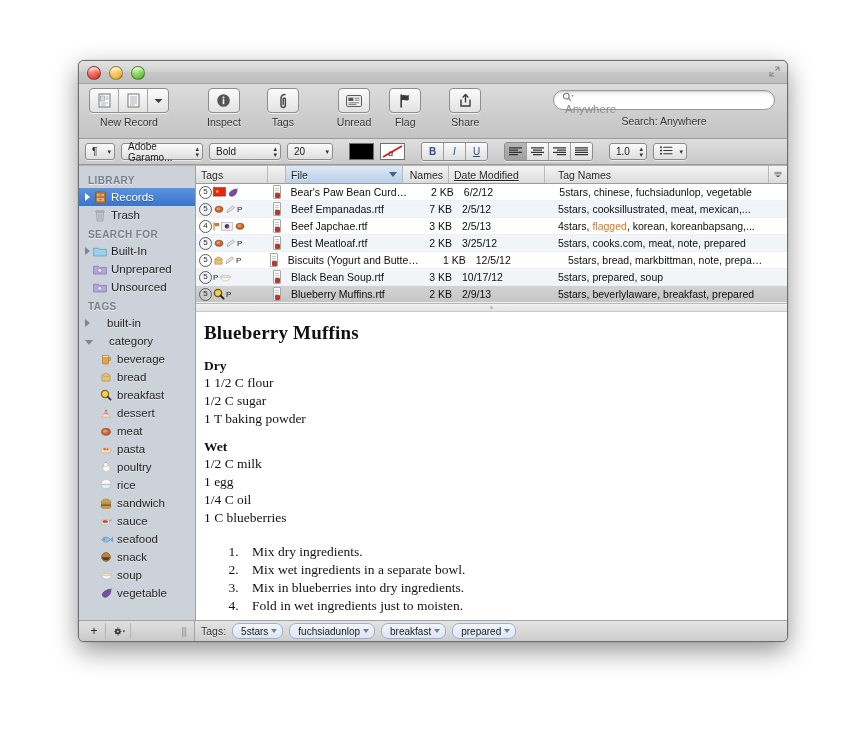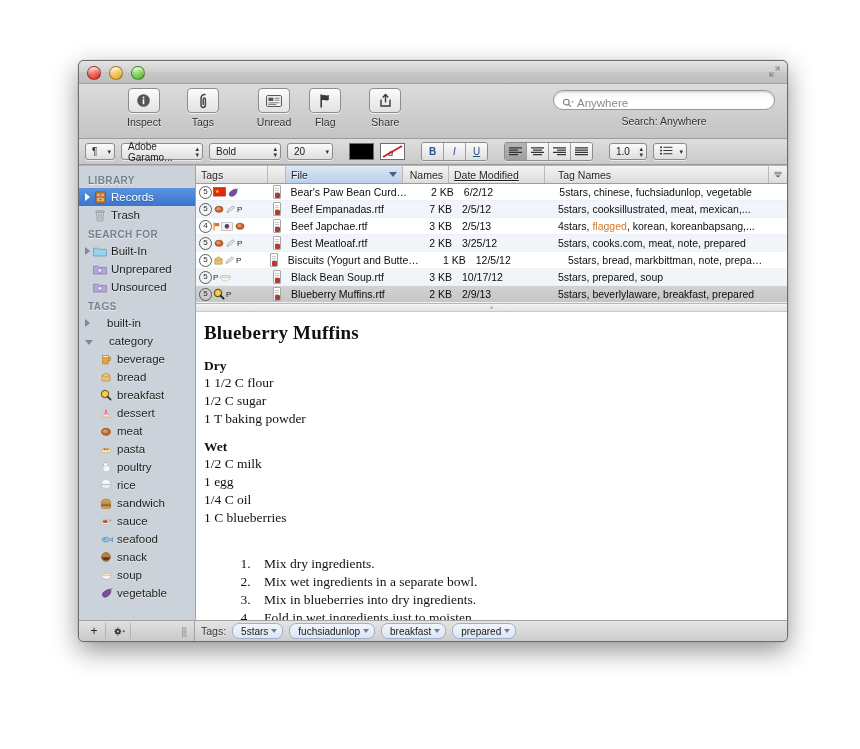--- a/index.html
+++ b/index.html
@@ -110,22 +110,23 @@
   .tb-sp-d { width: 18px; }
   .searchbox-wrap {
     position: absolute; right: 12px; top: 6px;
     display: flex; flex-direction: column; align-items: center;
   }
   .searchbox {
     width: 222px; height: 20px;
     border: 1px solid #999; border-radius: 10px;
     background: linear-gradient(to bottom,#f2f2f2,#ffffff 40%);
     box-shadow: inset 0 1px 2px rgba(0,0,0,0.16);
-    display: flex; align-items: flex-end; padding: 0 8px;
+    display: flex; align-items: flex-start; padding: 0 8px;
     box-sizing: border-box;
+    flex-direction: column;
   }
   .search-ic { width: 12px; height: 12px; flex: 0 0 auto; opacity: 0.7; }
   .search-ph { font-size: 11.5px; color: #8b8b8b; margin-left: 3px; }
   .search-sub { font-size: 10.5px; color: #303030; margin-top: 5px;
     text-shadow: 0 1px 0 rgba(255,255,255,0.75); }
   
   .formatbar {
     height: 25px; flex: 0 0 auto;
     background: linear-gradient(to bottom,#dedede,#c9c9c9);
     border-bottom: 1px solid #9a9a9a;
@@ -279,21 +280,21 @@
   .doc {
     flex: 1 1 auto; background: #fff; overflow: hidden;
     padding: 10px 0 16px 8px;
     font-family: "Liberation Serif", serif;
     color: #111; min-height: 0;
   }
   .doc h1 { font-size: 19px; margin: 0 0 14px 0; font-weight: bold; letter-spacing: 0.2px; }
   .doc .sec { font-size: 13.5px; font-weight: bold; margin: 0; }
   .doc .ln { font-size: 13.5px; margin: 0; line-height: 1.32; }
   .doc .gap { height: 12px; }
-  .doc ol { margin: 16px; padding-left: 34px; }
+  .doc ol { margin: 4px; padding-left: 34px; }
   .doc ol li { font-size: 13.5px; line-height: 1.35; padding-left: 10px; }
   
   .tagbar {
     height: 20px; flex: 0 0 auto;
     background: linear-gradient(to bottom,#e4e4e4,#cdcdcd);
     border-top: 1px solid #a3a3a3;
     display: flex; align-items: center; padding: 0 6px; gap: 6px;
   }
   .tagbar-grip { color: #9a9a9a; font-size: 10px; letter-spacing: -1px; margin-right: 4px; }
   .tagbar-label { font-size: 10.5px; color: #333; text-shadow: 0 1px 0 rgba(255,255,255,0.7); }
@@ -331,20 +332,43 @@
         <div class="title-doc-icon"></div>
         <div class="title-text">Recipes — Records (369 records)</div>
       </div>
       <svg class="fullscreen-ic" viewBox="0 0 11 11">
         <path d="M6,1 L10,1 L10,5 M10,1 L6.5,4.5" stroke="#555" stroke-width="1.1" fill="none"></path>
         <path d="M5,10 L1,10 L1,6 M1,10 L4.5,6.5" stroke="#555" stroke-width="1.1" fill="none"></path>
       </svg>
     </div>
 
     <div class="toolbar">
+      <div class="tb-group">
+        <div class="seg">
+          <div>
+            <svg width="13" height="15" viewBox="0 0 13 15">
+              <rect x="1" y="1" width="11" height="13" fill="#fbfbfb" stroke="#777"></rect>
+              <rect x="2.5" y="3" width="4" height="5" fill="#d8dde3" stroke="#8d949c" stroke-width="0.6"></rect>
+              <path d="M7.5 4h3M7.5 6h3M3 10h7M3 12h5" stroke="#9aa0a6" stroke-width="0.8"></path>
+            </svg>
+          </div>
+          <div>
+            <svg width="13" height="15" viewBox="0 0 13 15">
+              <rect x="1" y="1" width="11" height="13" fill="#fbfbfb" stroke="#777"></rect>
+              <path d="M3 4h7M3 6h7M3 8h7M3 10h7M3 12h5" stroke="#9aa0a6" stroke-width="0.8"></path>
+            </svg>
+          </div>
+          <div class="narrow">
+            <svg width="9" height="6" viewBox="0 0 9 6">
+                <path d="M0.5 1 L4.5 5 L8.5 1 Z" fill="#3b3b3b"></path>
+              </svg>
+          </div>
+        </div>
+        <div class="tb-label">New Record</div>
+      </div>
 
       <div class="tb-sp-a"></div>
 
       <div class="tb-group">
         <div class="tbbtn">
           <svg width="15" height="15" viewBox="0 0 15 15">
             <circle cx="7.5" cy="7.5" r="6.3" fill="#555"></circle>
             <circle cx="7.5" cy="4.4" r="1" fill="#fff"></circle>
             <rect x="6.7" y="6.2" width="1.6" height="5" fill="#fff"></rect>
           </svg>

